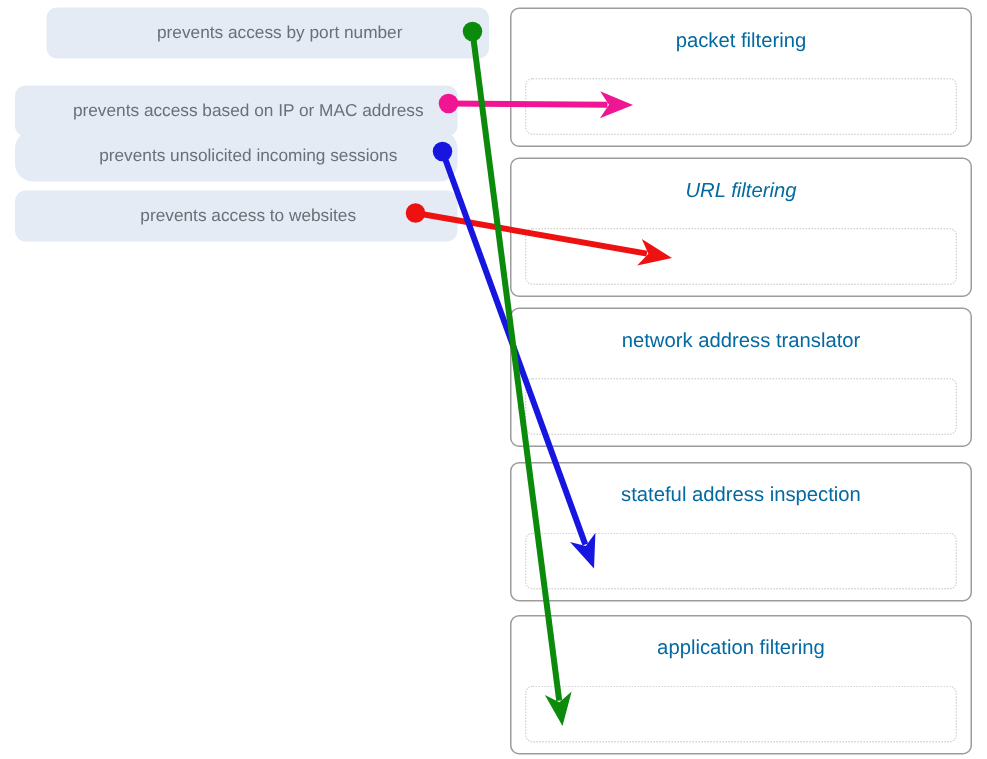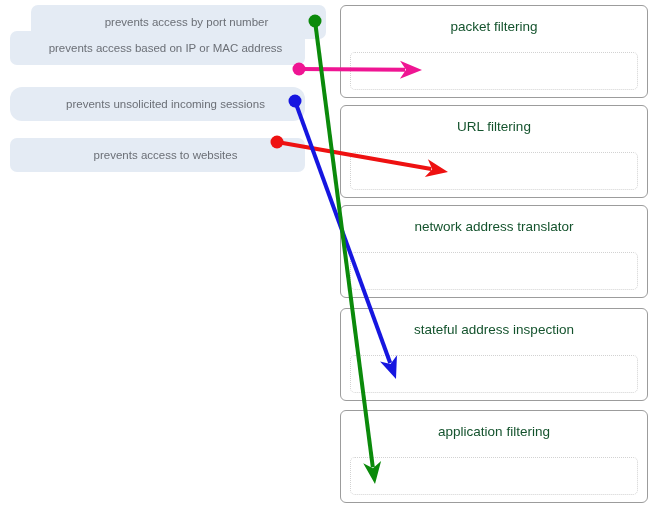--- a/index.html
+++ b/index.html
@@ -66,21 +66,21 @@
     background: #ffffff;
     border: 1px solid #9c9c9c;
     border-radius: 6px;
   }
   .target-box .title {
     position: absolute;
     left: 0; right: 0;
     top: 13px;
     text-align: center;
     font-size: 13.5px;
-    color: #14532d;
+    color: #0369a1;
     white-space: nowrap;
   }
   .target-box .dropzone {
     position: absolute;
     left: 9px;
     right: 9px;
     top: 46px;
     height: 38px;
     box-sizing: border-box;
     border: 1px dotted #d2d2d2;
@@ -99,37 +99,37 @@
 </style>
 </head>
 <body>
 
 <div id="stage">
 
   <div id="source-list">
       <div class="source-item" style="top: 0px; margin-left: 21px;">
         <span class="label">prevents access by port number</span>
       </div>
-      <div class="source-item" style="top: 26px;">
+      <div class="source-item" style="top: 52px;">
         <span class="label">prevents access based on IP or MAC address</span>
       </div>
       <div class="source-item" style="top: 82px; border-radius: 12px;">
         <span class="label">prevents unsolicited incoming sessions</span>
       </div>
-      <div class="source-item" style="top: 133px;">
+      <div class="source-item" style="top: 122px;">
         <span class="label">prevents access to websites</span>
       </div>
     </div>
 
   <div id="target-list">
       <div class="target-box" style="top: 0px;">
         <div class="title">packet filtering</div>
         <div class="dropzone"></div>
       </div>
-      <div class="target-box" style="top: 100px;">
+      <div class="target-box" style="top: 100px; font-style: italic;">
         <div class="title">URL filtering</div>
         <div class="dropzone"></div>
       </div>
       <div class="target-box" style="top: 200px;">
         <div class="title">network address translator</div>
         <div class="dropzone"></div>
       </div>
       <div class="target-box" style="top: 303px;">
         <div class="title">stateful address inspection</div>
         <div class="dropzone"></div>

